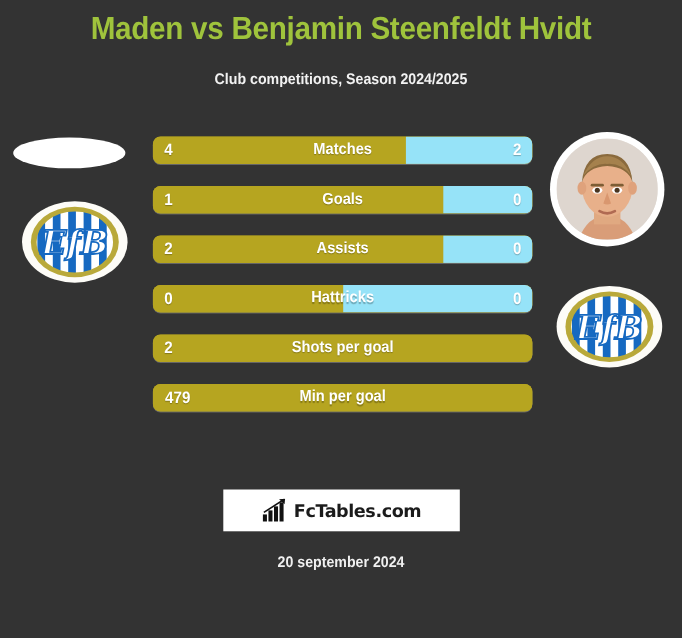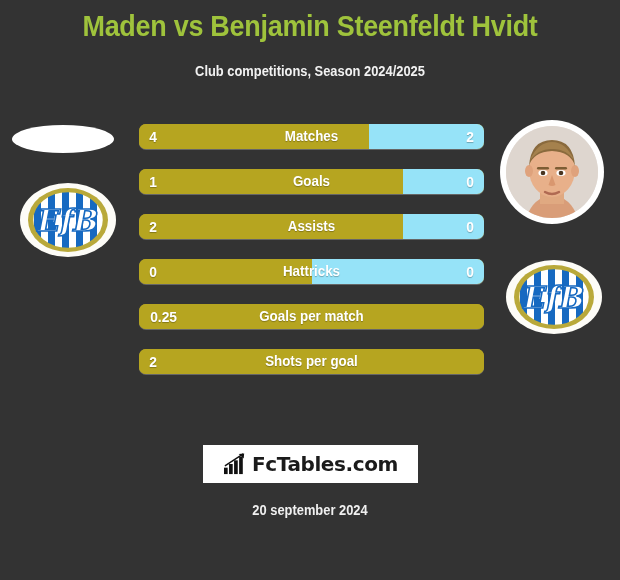--- a/index.html
+++ b/index.html
@@ -150,21 +150,21 @@
     width: 215px;
     height: 38px;
     background: #ffffff;
     display: flex;
     align-items: center;
     justify-content: center;
     gap: 5px;
   }
   .logo-text {
     color: #1b1b1b;
-    font-size: 20px;
+    font-size: 16px;
     font-weight: bold;
     letter-spacing: -0.4px;
     font-family: "DejaVu Sans", sans-serif;
   }
   .logo-icon { display: block; }
 
   .date {
     position: absolute;
     top: 502px;
     left: 0;
@@ -289,32 +289,32 @@
     </div>
 
     <div class="bar-row">
       <div class="bar-fill-left" style="width:50%"></div>
       <div class="bar-fill-right" style="width:50%"></div>
       <div class="val home">0</div>
       <div class="bar-label">Hattricks</div>
       <div class="val away">0</div>
     </div>
 
-    <div class="bar-row">
-      <div class="bar-fill-left" style="width:100%"></div>
-      <div class="val home">0.25</div>
-      <div class="bar-label">Goals per match</div>
-    </div>
 
     <div class="bar-row">
       <div class="bar-fill-left" style="width:100%"></div>
       <div class="val home">2</div>
       <div class="bar-label">Shots per goal</div>
     </div>
 
+    <div class="bar-row">
+      <div class="bar-fill-left" style="width:100%"></div>
+      <div class="val home">479</div>
+      <div class="bar-label">Min per goal</div>
+    </div>
 
   </div>
 
   <div class="logo-box">
     <svg class="logo-icon" viewBox="0 0 26 24" width="24" height="22">
       <rect x="1" y="16" width="4" height="7" fill="#111111"></rect>
       <rect x="6.5" y="12" width="4" height="11" fill="#111111"></rect>
       <rect x="12" y="8" width="4" height="15" fill="#111111"></rect>
       <rect x="17.5" y="4" width="4" height="19" fill="#111111"></rect>
       <path d="M2 14 L22 1" stroke="#111111" stroke-width="1.6" fill="none"></path>

